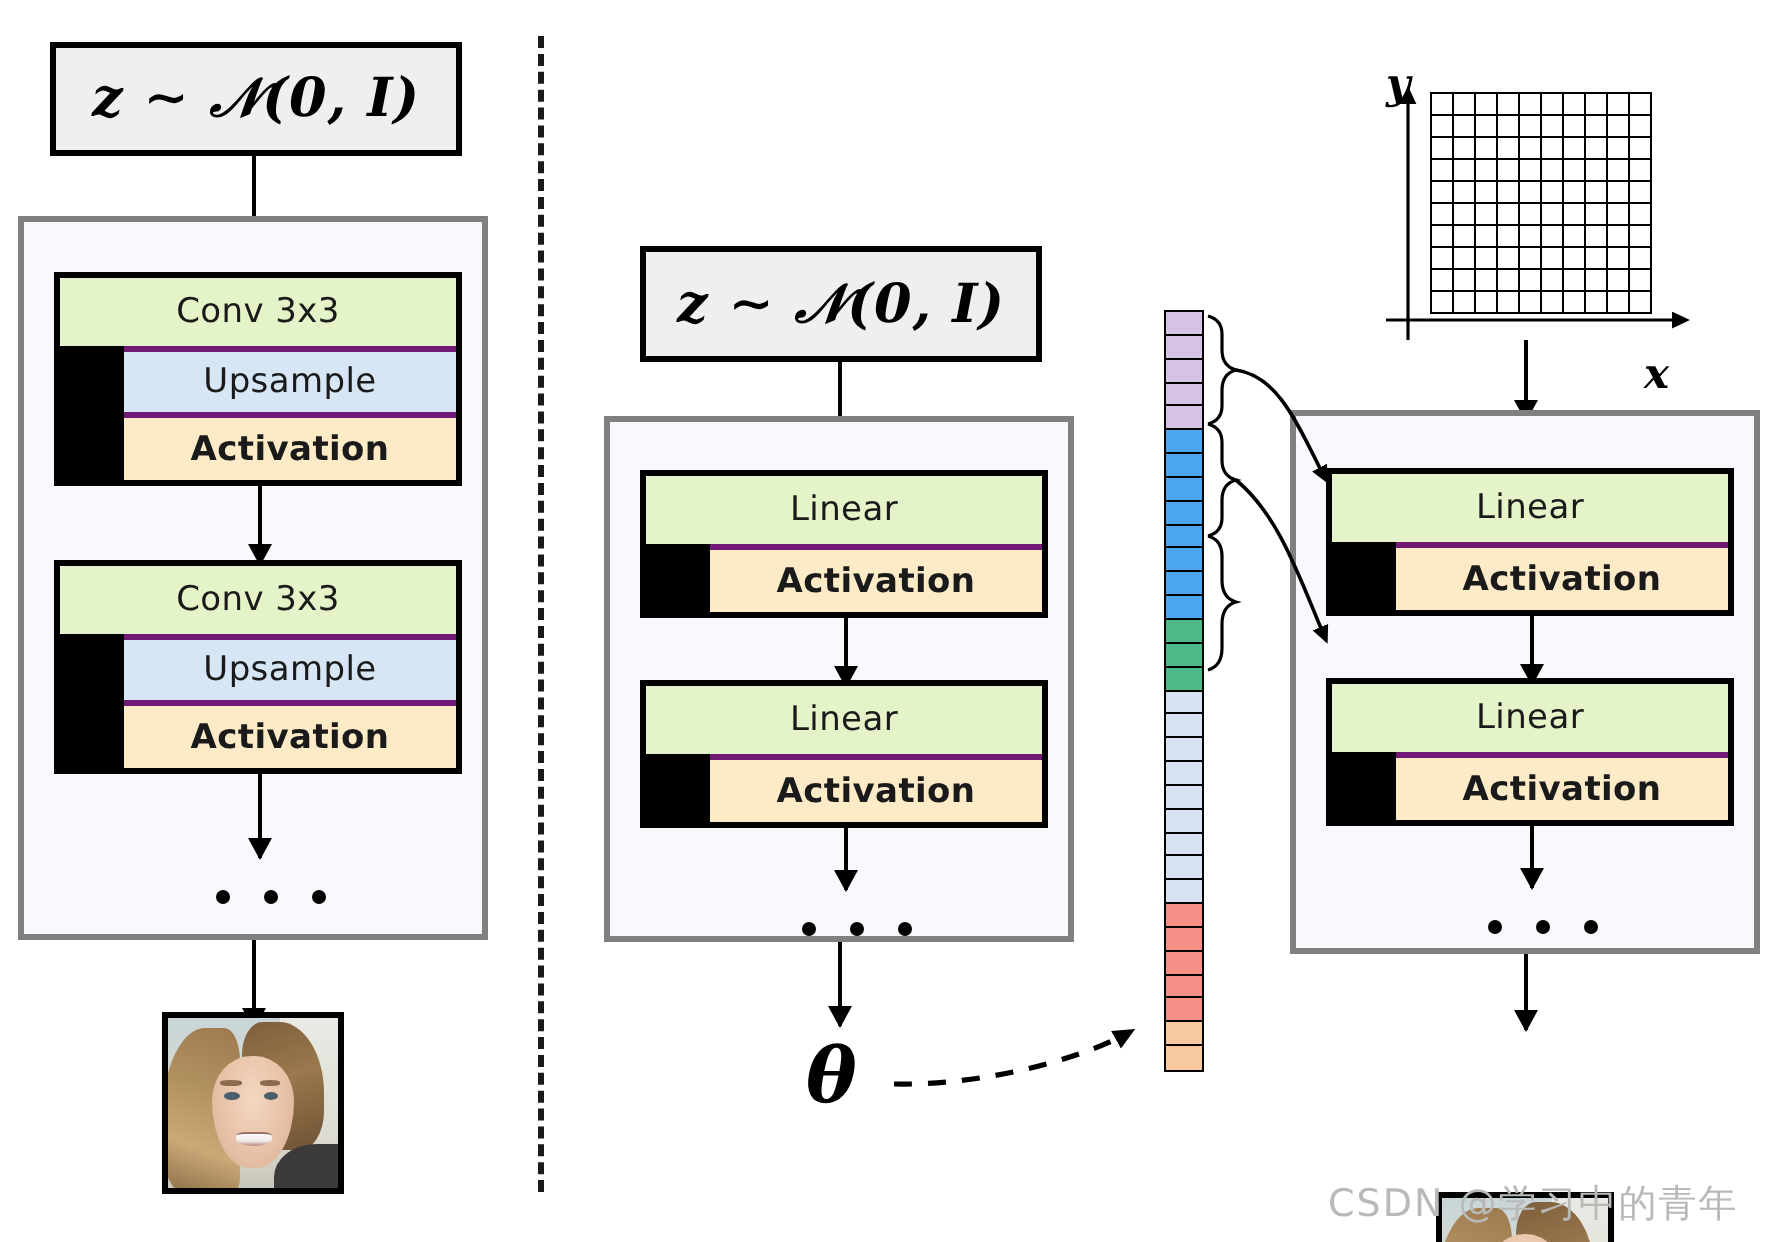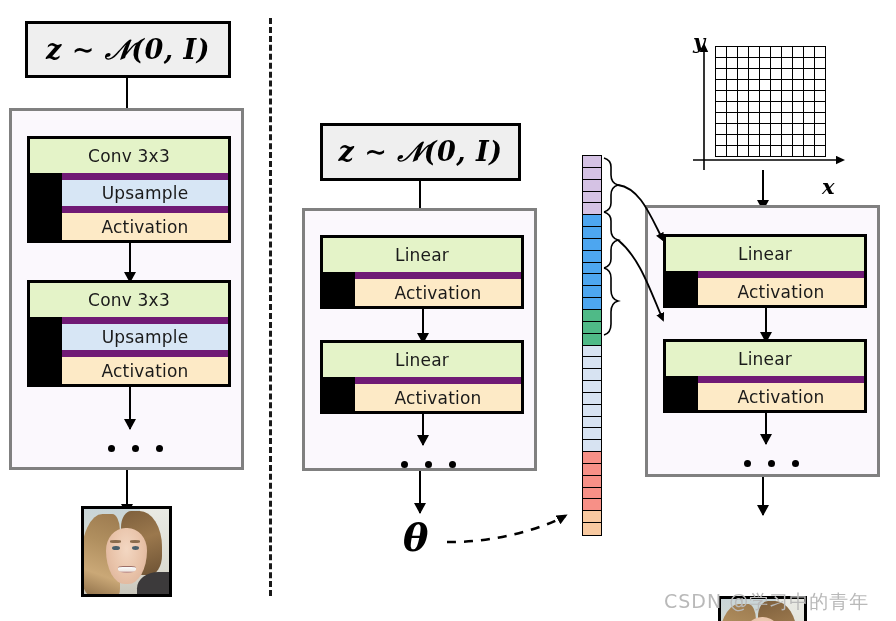--- a/index.html
+++ b/index.html
@@ -58,24 +58,24 @@
   .layer {
     box-sizing: border-box;
     display: flex;
     align-items: center;
     justify-content: center;
     font-size: 17px;
     color: #1a1a1a;
     font-family: "DejaVu Sans", sans-serif;
     letter-spacing: 0.2px;
   }
-  .layer.sep { border-top: 7px solid #701a75; margin-left: 32px; }
+  .layer.sep { border-top: 3px solid #701a75; margin-left: 32px; }
   .lay-conv   { background: #e4f3c8; }
   .lay-up     { background: #d7e6f5; }
-  .lay-act    { background: #fdeac6; }
+  .lay-act    { background: #fdeac6; font-weight: bold; }
   .lay-linear { background: #e4f3c8; }
 
   
   .dots {
     display: flex;
     align-items: center;
     gap: 17px;
   }
   .dots i {
     display: block;

